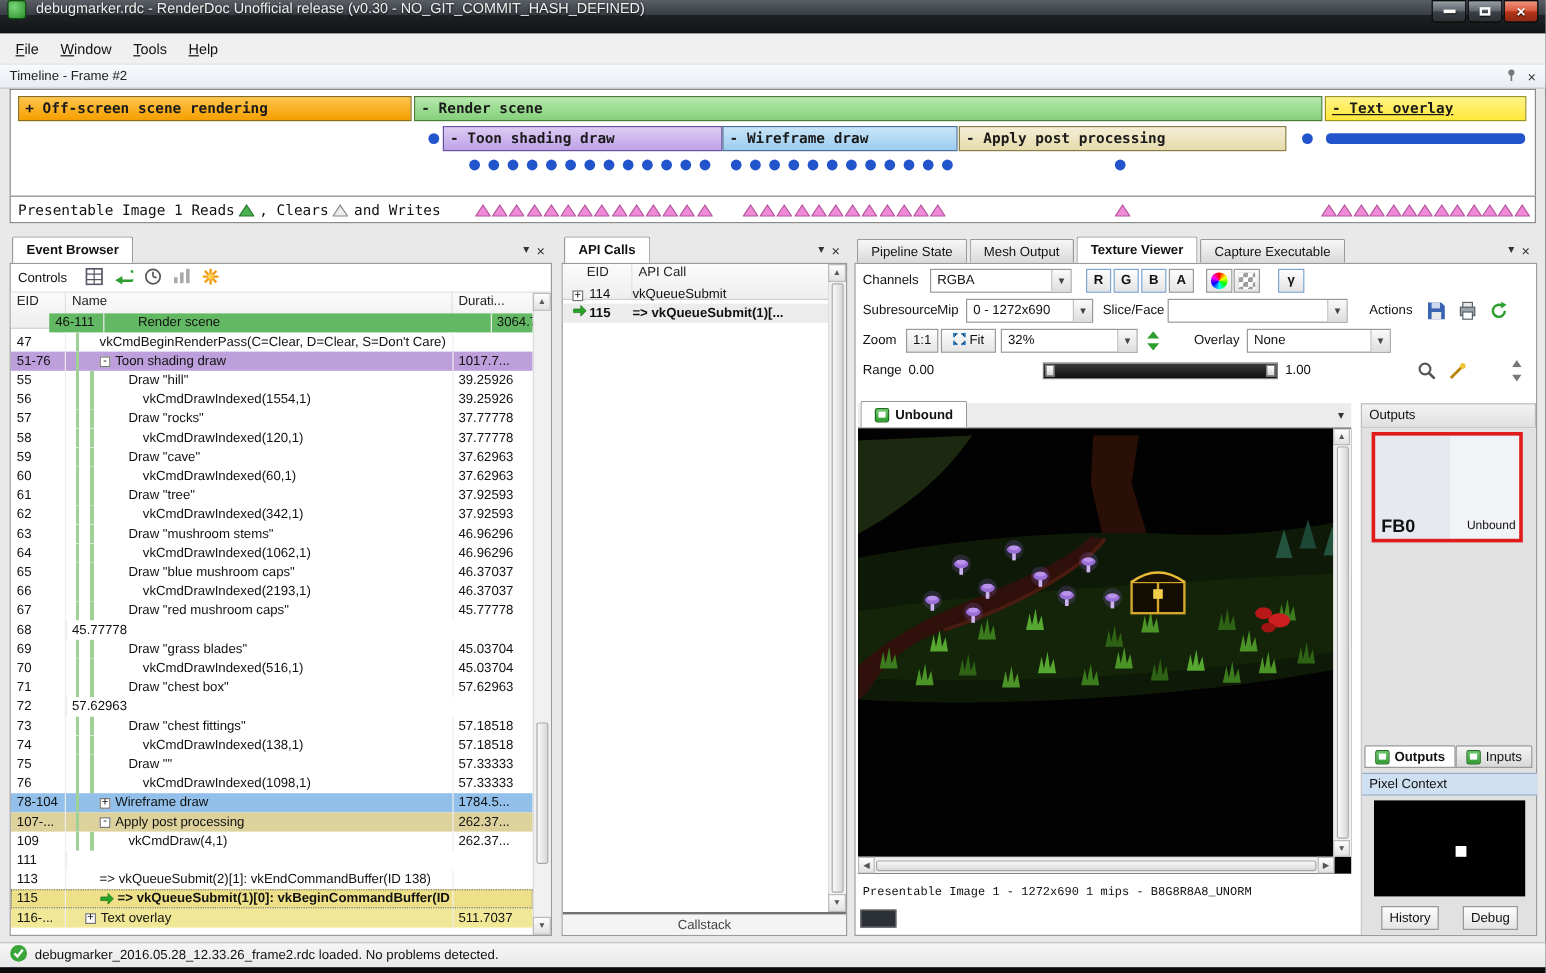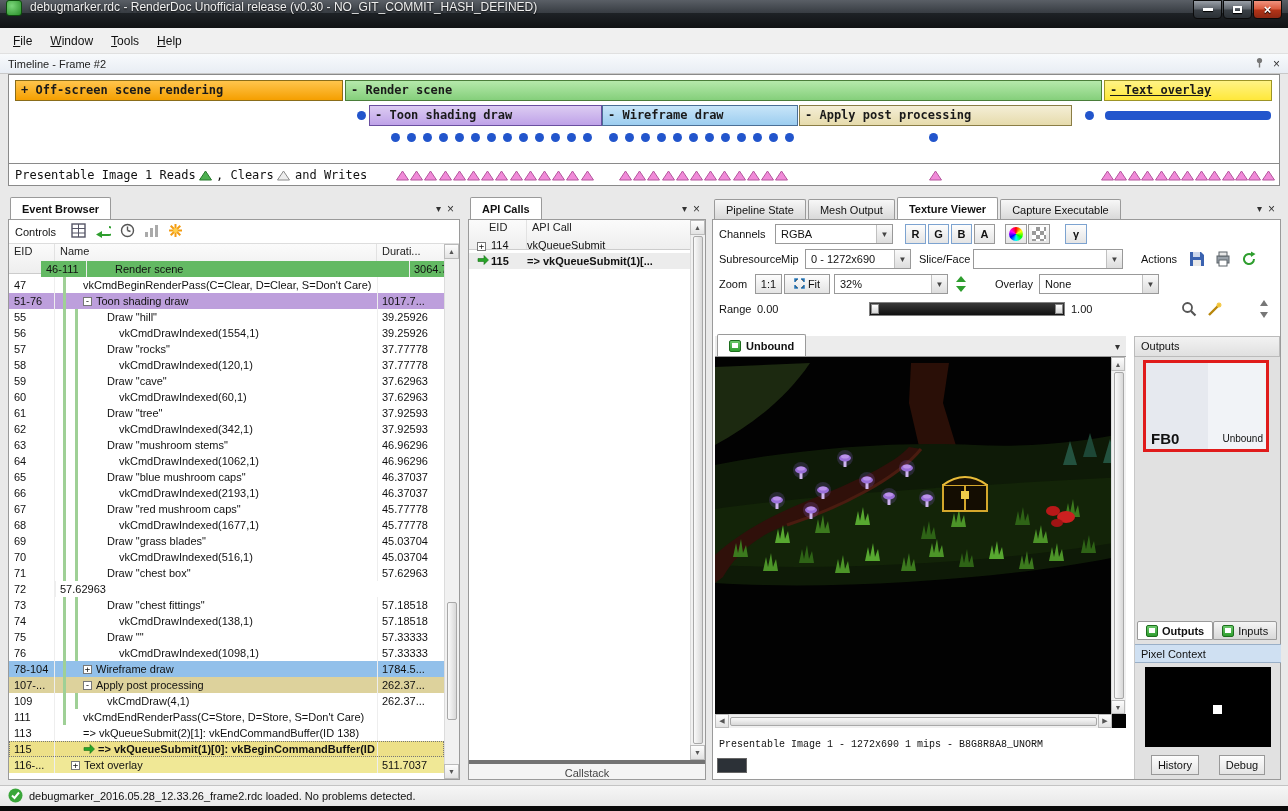--- a/index.html
+++ b/index.html
@@ -57,21 +57,21 @@
 .sb-v{position:absolute;width:15px;background:#f1f1f1;border-left:1px solid #dcdcdc}
 .sb-h{position:absolute;height:14px;background:#f1f1f1;border-top:1px solid #dcdcdc}
 .sb-btn{position:absolute;width:15px;height:15px;background:linear-gradient(#fdfdfd,#e2e2e2);border:1px solid #bbb;color:#555;font-size:7px;display:flex;align-items:center;justify-content:center}
 .sb-thumb{position:absolute;left:2px;right:2px;background:linear-gradient(90deg,#fafafa,#d8d8d8);border:1px solid #a8a8a8;border-radius:2px}
 .sb-thumb-h{position:absolute;top:2px;bottom:2px;background:linear-gradient(#fafafa,#d8d8d8);border:1px solid #a8a8a8;border-radius:2px}
 
 .api-row{display:flex;height:16px;line-height:16px;align-items:center;white-space:nowrap}
 .api-exp{width:22px;flex:none;padding-left:8px}
 .api-eid{width:36px;flex:none}
 .api-call{flex:1;overflow:hidden}
-.callstack{position:absolute;left:0;right:0;bottom:0;height:19px;border-top:4px solid #737373;background:#f4f4f4;text-align:center;line-height:18px;color:#444}
+.callstack{position:absolute;left:0;right:0;bottom:0;height:19px;border-top:2px solid #737373;background:#f4f4f4;text-align:center;line-height:18px;color:#444}
 
 .rlabel{position:absolute;font-size:11px;line-height:20px}
 .combo{position:absolute;height:20px;border:1px solid #999;background:#fff;display:flex;align-items:center}
 .combo .val{flex:1;padding:0 5px;overflow:hidden;white-space:nowrap}
 .combo .dd{width:16px;height:100%;border-left:1px solid #c0c0c0;background:linear-gradient(#fafafa,#ddd);display:flex;align-items:center;justify-content:center;font-size:8px;color:#444}
 .btn3d{position:absolute;height:20px;border:1px solid #999;background:linear-gradient(#fdfdfd,#e4e4e4);display:flex;align-items:center;justify-content:center;font-size:11px}
 .chbtn{border:1px solid #7da3d0;font-weight:bold}
 .flaticon{position:absolute;width:20px;height:20px;display:flex;align-items:center;justify-content:center}
 .minitab{display:inline-flex;align-items:center;gap:4px;padding:0 8px;height:19px;border:1px solid #9a9a9a;background:linear-gradient(#f5f5f5,#d8d8d8);font-size:11px;border-radius:2px 2px 0 0}
 .minitab.active{background:#fff;font-weight:bold}
@@ -539,28 +539,20 @@
               <span class="guide"></span>
               <span class="guide"></span>
               <span class="spacer"></span>
               <span class="spacer"></span>
               <span>Draw "red mushroom caps"</span>
             </div>
             <div class="ev-dur">45.77778</div>
           </div>
           <div class="ev-row">
             <div class="ev-eid">68</div>
-            <div class="ev-name">
-              <span class="guide"></span>
-              <span class="guide"></span>
-              <span class="spacer"></span>
-              <span class="spacer"></span>
-              <span class="spacer"></span>
-              <span>vkCmdDrawIndexed(1677,1)</span>
-            </div>
             <div class="ev-dur">45.77778</div>
           </div>
           <div class="ev-row">
             <div class="ev-eid">69</div>
             <div class="ev-name">
               <span class="guide"></span>
               <span class="guide"></span>
               <span class="spacer"></span>
               <span class="spacer"></span>
               <span>Draw "grass blades"</span>
@@ -666,25 +658,20 @@
               <span class="guide"></span>
               <span class="guide"></span>
               <span class="spacer"></span>
               <span class="spacer"></span>
               <span>vkCmdDraw(4,1)</span>
             </div>
             <div class="ev-dur">262.37...</div>
           </div>
           <div class="ev-row">
             <div class="ev-eid">111</div>
-            <div class="ev-name">
-              <span class="guide"></span>
-              <span class="spacer"></span>
-              <span>vkCmdEndRenderPass(C=Store, D=Store, S=Don't Care)</span>
-            </div>
             <div class="ev-dur"></div>
           </div>
           <div class="ev-row">
             <div class="ev-eid">113</div>
             <div class="ev-name">
               <span class="spacer"></span>
               <span class="spacer"></span>
               <span>=&gt; vkQueueSubmit(2)[1]: vkEndCommandBuffer(ID 138)</span>
             </div>
             <div class="ev-dur"></div>

